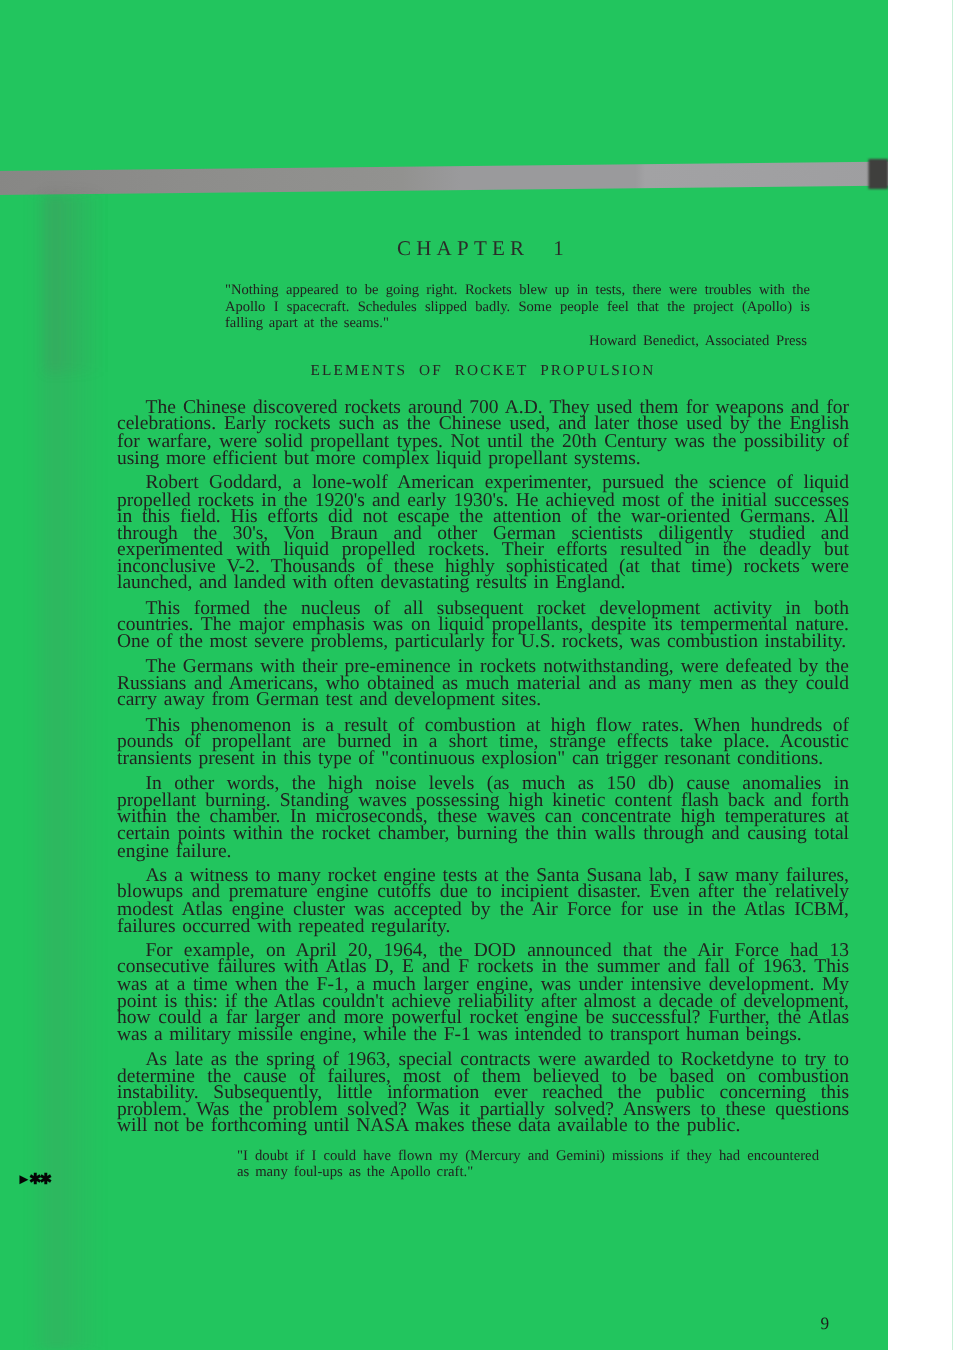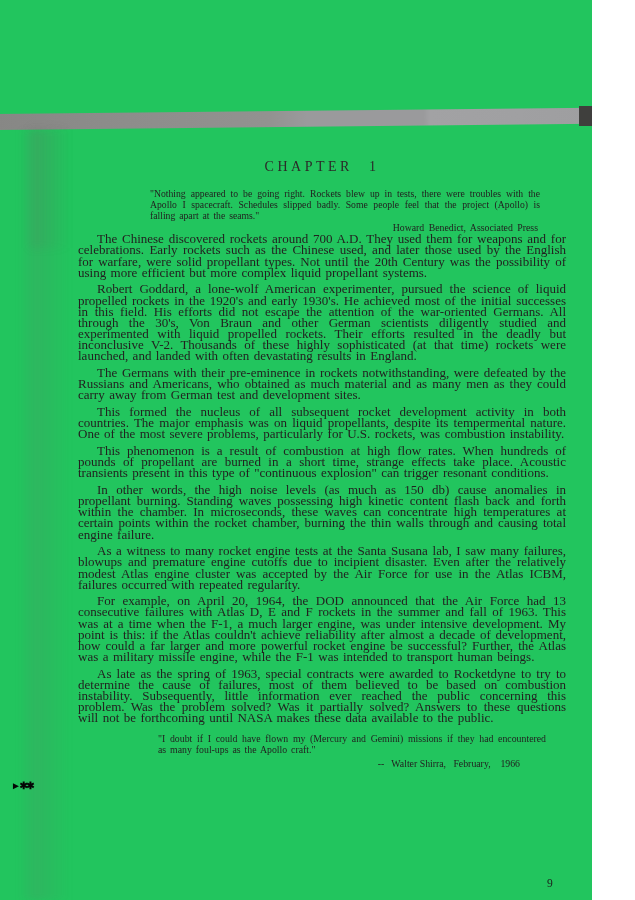--- a/index.html
+++ b/index.html
@@ -159,42 +159,42 @@
   <div class="left-shadow-top"></div>
 
   <div class="content">
 
     <h1 class="chapter-heading">CHAPTER 1</h1>
 
     <div class="epigraph">"Nothing appeared to be going right.  Rockets blew up in tests, there were troubles with the Apollo I spacecraft.  Schedules slipped badly.  Some people feel that the project (Apollo) is falling apart at the seams."</div>
 
     <div class="epigraph-attr">Howard Benedict, Associated Press</div>
 
+    <h2 class="section-heading">ELEMENTS OF ROCKET PROPULSION</h2>
 
     <p class="body-para">The Chinese discovered rockets around 700 A.D.  They used them for weapons and for celebrations. Early rockets such as the Chinese used, and later those used by the English for warfare, were solid propellant types.  Not until the 20th Century was the possibility of using more efficient but more complex liquid propellant systems.</p>
 
     <p class="body-para">Robert Goddard, a lone-wolf American experimenter, pursued the science of liquid propelled rockets in the 1920's and early 1930's.  He achieved most of the initial successes in this field.  His efforts did not escape the attention of the war-oriented Germans.  All through the 30's, Von Braun and other German scientists diligently studied and experimented with liquid propelled rockets.  Their efforts resulted in the deadly but inconclusive V-2. Thousands of these highly sophisticated (at that time) rockets were launched, and landed with often devastating results in England.</p>
 
+    <p class="body-para">This formed the nucleus of all subsequent rocket development activity in both countries.  The major emphasis was on liquid propellants, despite its tempermental nature.  One of the most severe problems, particularly for U.S. rockets, was combustion instability.</p>
+
     <p class="body-para">The Germans with their pre-eminence in rockets notwithstanding, were defeated by the Russians and Americans, who obtained as much material and as many men as they could carry away from German test and development sites.</p>
 
-    <p class="body-para">This formed the nucleus of all subsequent rocket development activity in both countries.  The major emphasis was on liquid propellants, despite its tempermental nature.  One of the most severe problems, particularly for U.S. rockets, was combustion instability.</p>
-
     <p class="body-para">This phenomenon is a result of combustion at high flow rates.  When hundreds of pounds of propellant are burned in a short time, strange effects take place.  Acoustic transients present in this type of "continuous explosion" can trigger resonant conditions.</p>
 
     <p class="body-para">In other words, the high noise levels (as much as 150 db) cause anomalies in propellant burning. Standing waves possessing high kinetic content flash back and forth within the chamber.  In microseconds, these waves can concentrate high temperatures at certain points within the rocket chamber, burning the thin walls through and causing total engine failure.</p>
 
     <p class="body-para">As a witness to many rocket engine tests at the Santa Susana lab, I saw many failures, blowups and premature engine cutoffs due to incipient disaster.  Even after the relatively modest Atlas engine cluster was accepted by the Air Force for use in the Atlas ICBM, failures occurred with repeated regularity.</p>
 
     <p class="body-para">For example, on April 20, 1964, the DOD announced that the Air Force had 13 consecutive failures with Atlas D, E and F rockets in the summer and fall of 1963.  This was at a time when the F-1, a much larger engine, was under intensive development.  My point is this: if the Atlas couldn't achieve reliability after almost a decade of development, how could a far larger and more powerful rocket engine be successful? Further, the Atlas was a military missile engine, while the F-1 was intended to transport human beings.</p>
 
     <p class="body-para">As late as the spring of 1963, special contracts were awarded to Rocketdyne to try to determine the cause of failures, most of them believed to be based on combustion instability.  Subsequently, little information ever reached the public concerning this problem.  Was the problem solved?  Was it partially solved? Answers to these questions will not be forthcoming until NASA makes these data available to the public.</p>
 
     <div class="closing-quote">"I doubt if I could have flown my  (Mercury and Gemini)  missions if they had encountered as many foul-ups as the Apollo craft."</div>
 
-    <div class="closing-attr">--   Walter Shirra,   February,    1966</div>
 
   </div>
 
   <div class="margin-mark">►✱✱</div>
 
   <div class="page-number">9</div>
 
 </div>
 
 </body></html>

